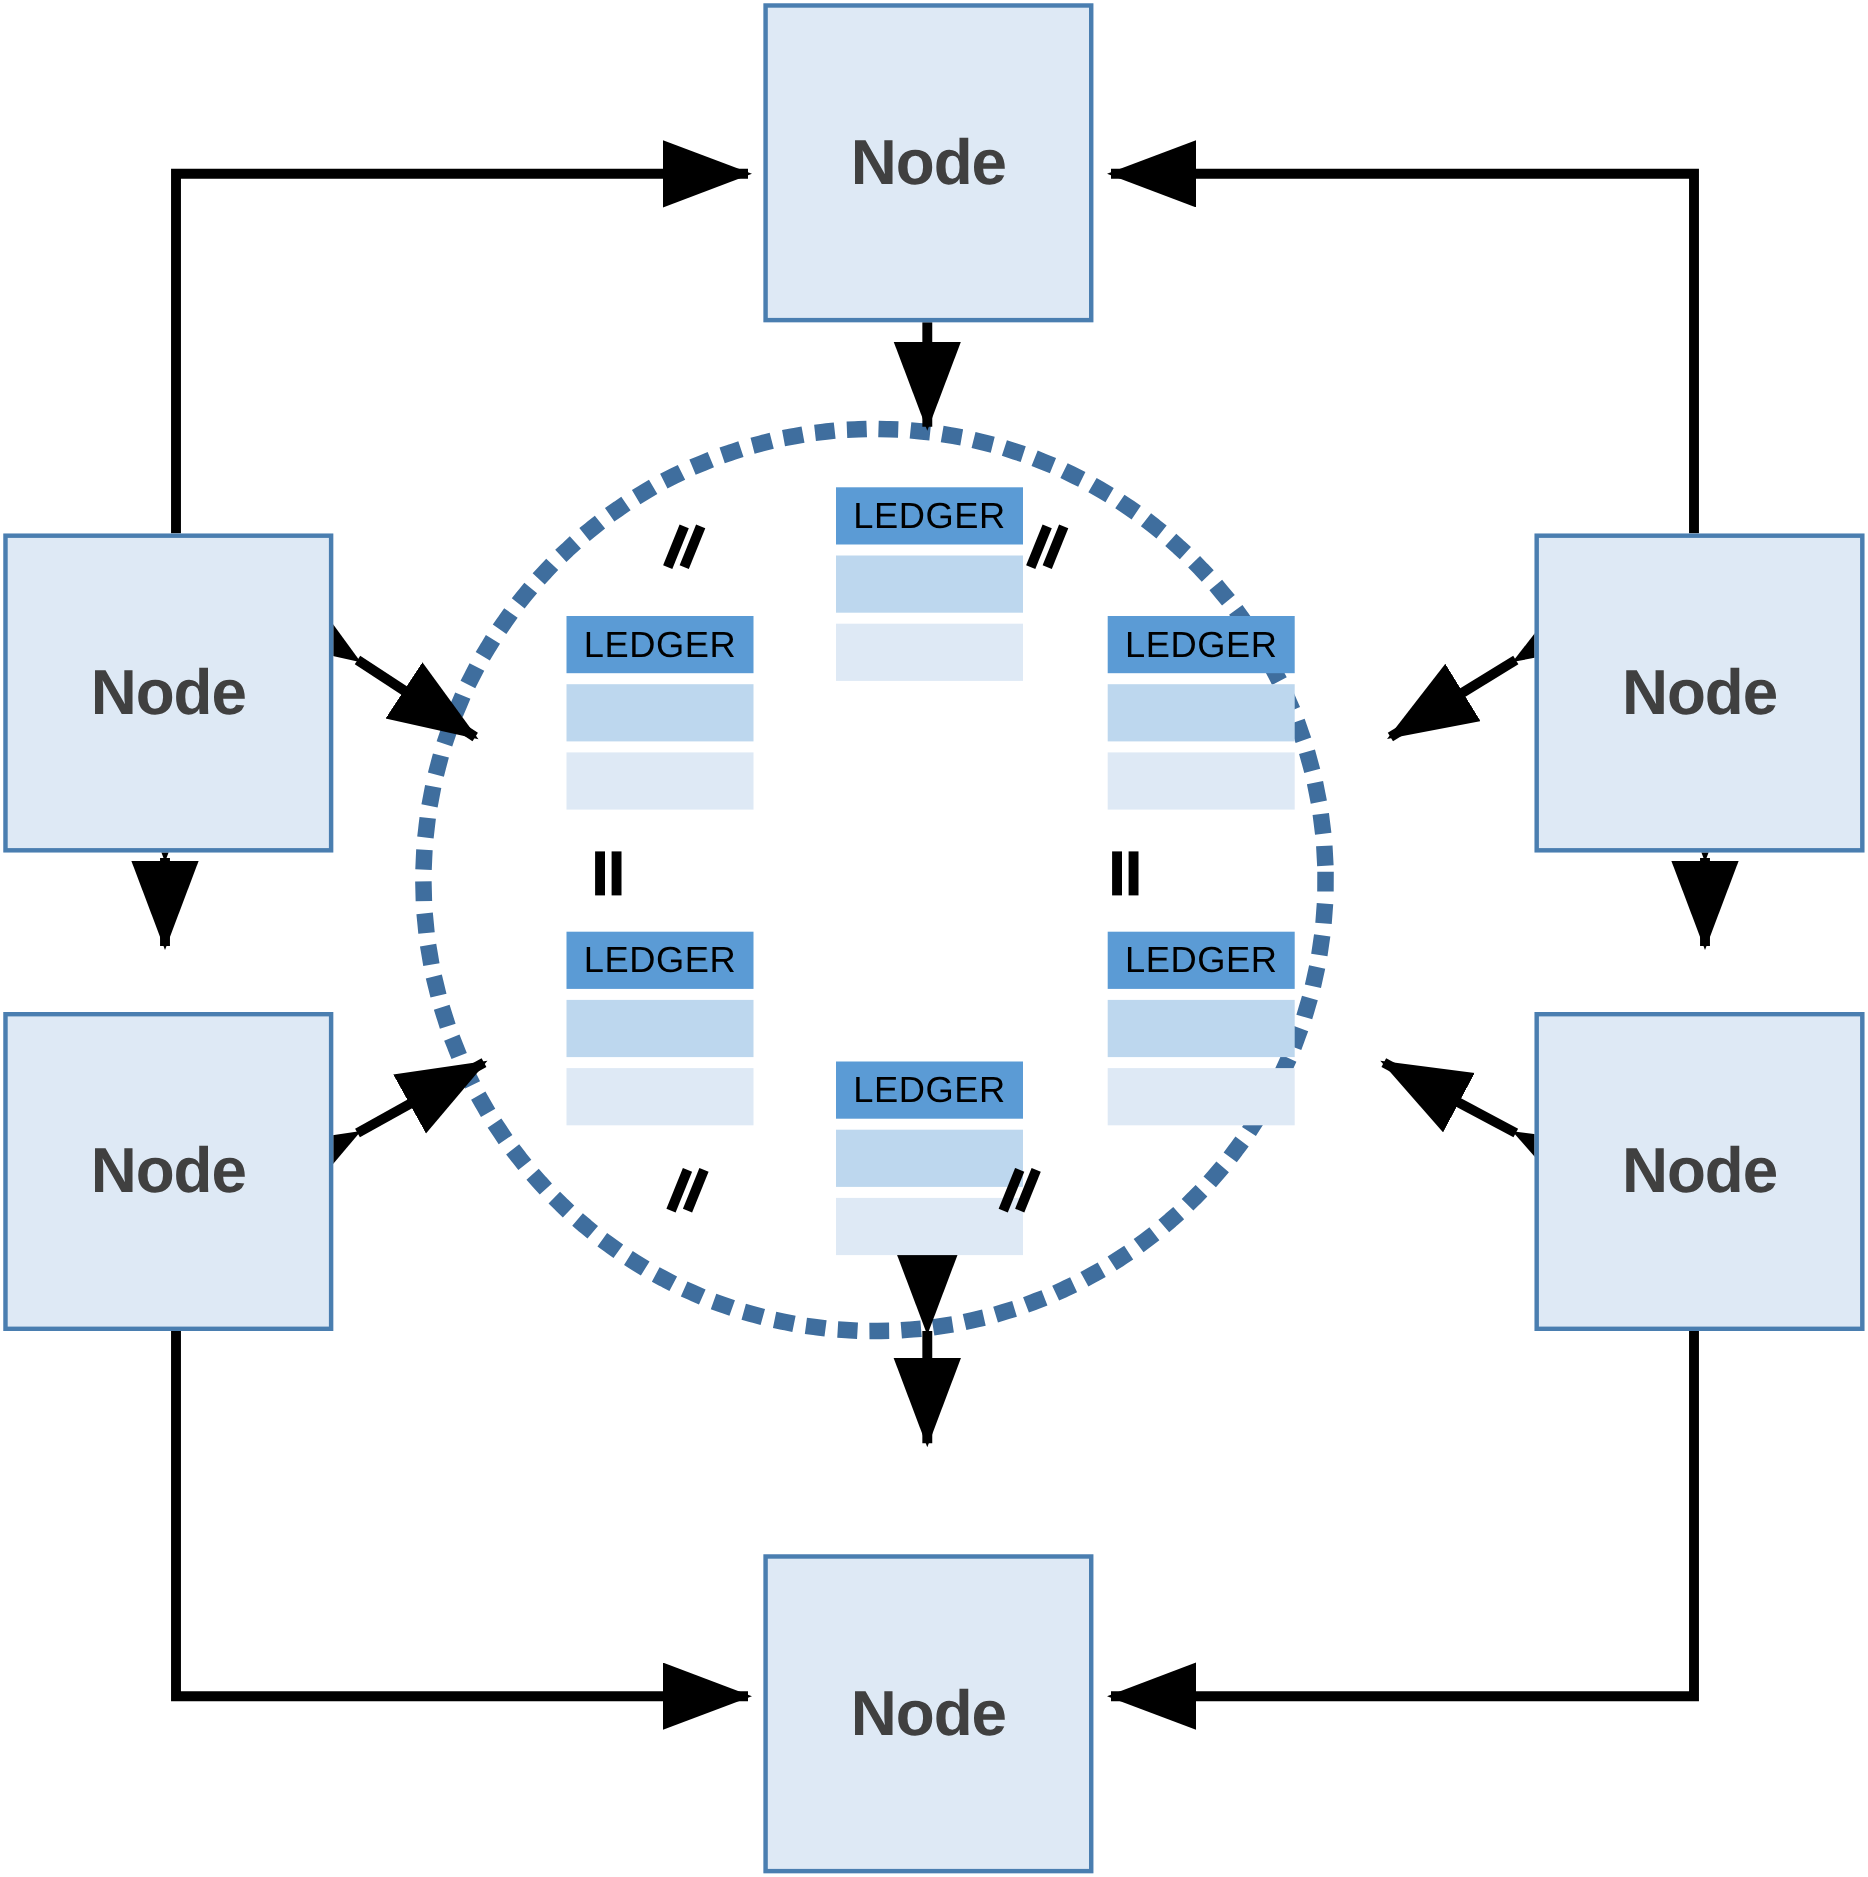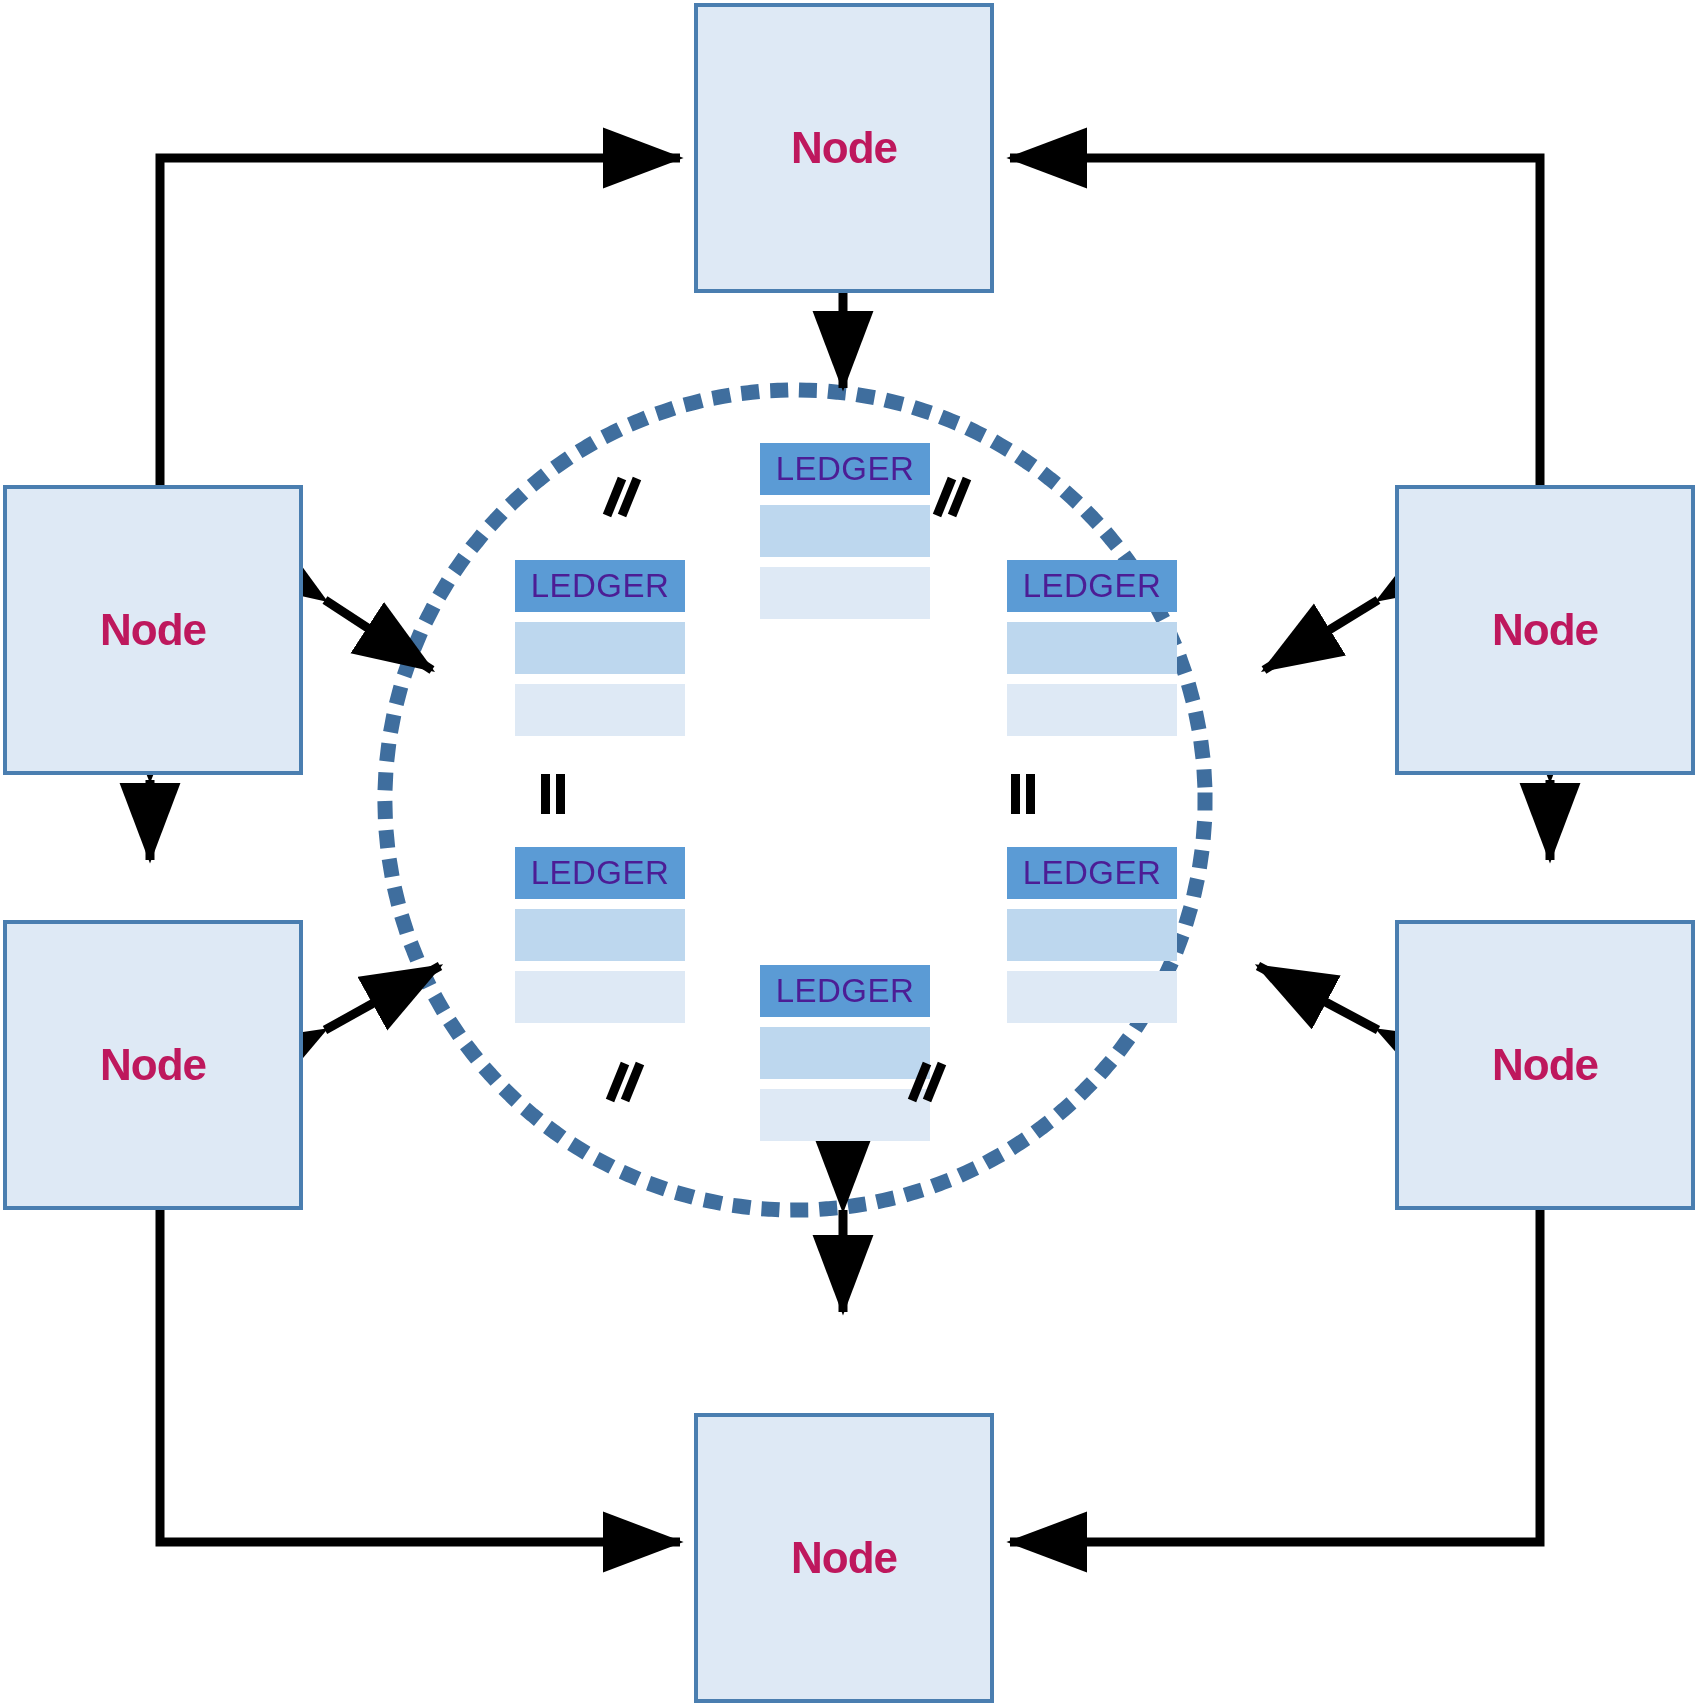--- a/index.html
+++ b/index.html
@@ -23,42 +23,42 @@
     box-sizing: border-box;
     background: #DEE9F5;
     border: 4px solid #4A7EB0;
     display: flex;
     align-items: center;
     justify-content: center;
   }
   .node-label {
     font-family: "Liberation Sans", sans-serif;
     font-weight: bold;
-    font-size: 44px;
-    color: #be185d;
+    font-size: 58px;
+    color: #404040;
     letter-spacing: -1px;
     line-height: 1;
   }
   
   #overlay {
     position: absolute;
     left: 0;
     top: 0;
     width: 1698px;
     height: 1706px;
     pointer-events: none;
   }
   
   .ledger {
     position: absolute;
     width: 170px;
   }
   .ledger-header {
     background: #5B9BD5;
-    color: #4c1d95;
+    color: #000000;
     font-family: "Liberation Sans", sans-serif;
     font-size: 33px;
     font-weight: normal;
     text-align: center;
     height: 52px;
     line-height: 52px;
     letter-spacing: 0.5px;
   }
   .ledger-row-1 {
     background: #BDD7EE;

